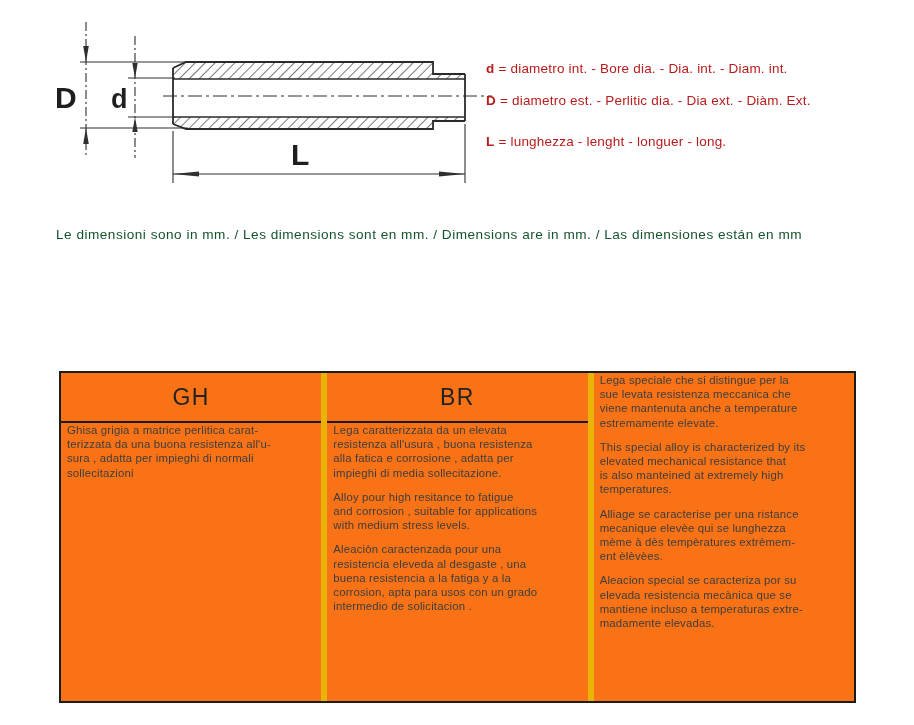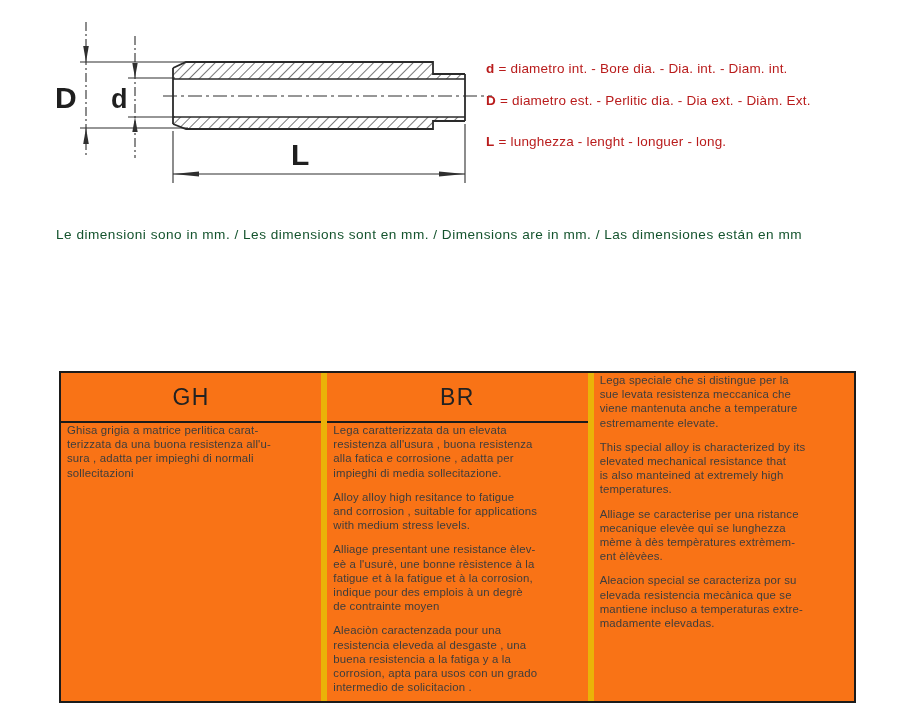--- a/index.html
+++ b/index.html
@@ -120,28 +120,23 @@
       </div>
     </div>
 
     <div class="mat-col">
       <div class="mat-col-header">BR</div>
       <div class="mat-col-body">
         <p>Lega caratterizzata da un elevata
 resistenza all'usura , buona resistenza
 alla fatica e corrosione , adatta per
 impieghi di media sollecitazione.</p>
-        <p>Alloy alloy high resitance to fatigue
+        <p>Alloy pour high resitance to fatigue
 and corrosion , suitable for applications
 with medium stress levels.</p>
-        <p>Alliage presentant une resistance èlev-
-eè a l'usurè, une bonne rèsistence à la
-fatigue et à la fatigue et à la corrosion,
-indique pour des emplois à un degrè
-de contrainte moyen</p>
         <p>Aleaciòn caractenzada pour una
 resistencia eleveda al desgaste , una
 buena resistencia a la fatiga y a la
 corrosion, apta para usos con un grado
 intermedio de solicitacion .</p>
       </div>
     </div>
 
     <div class="mat-col">
       <div class="mat-col-body">

